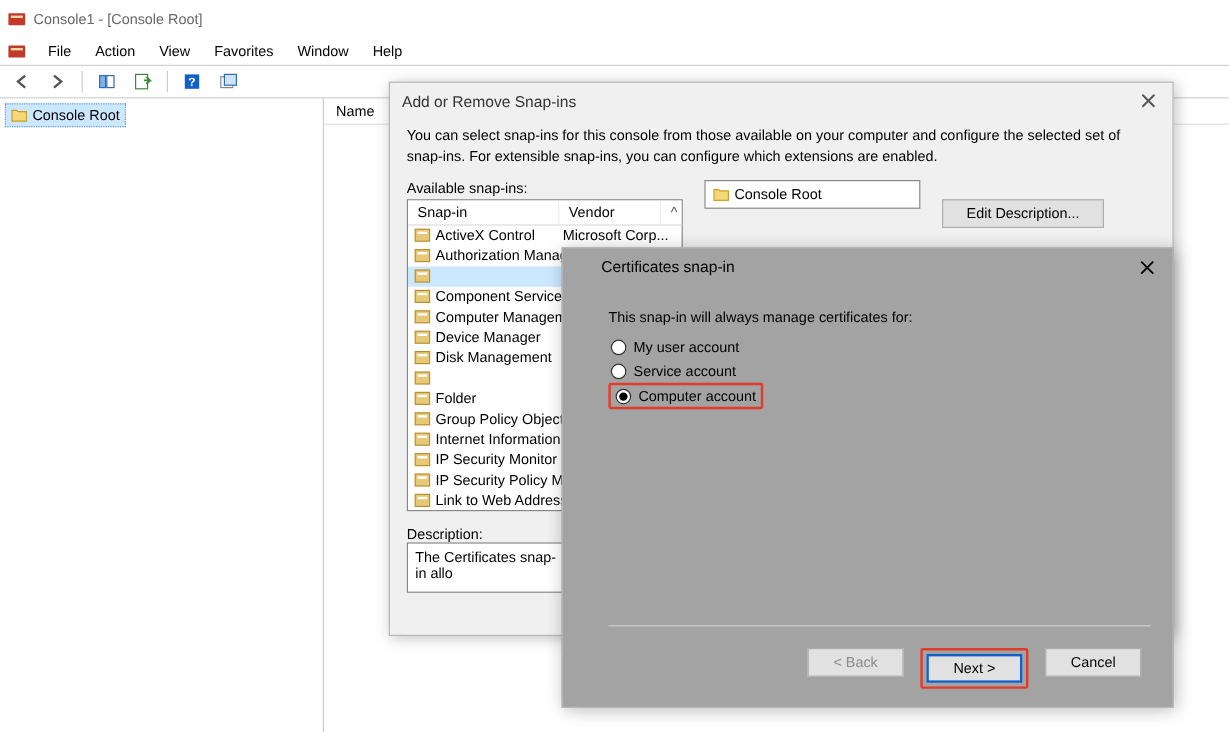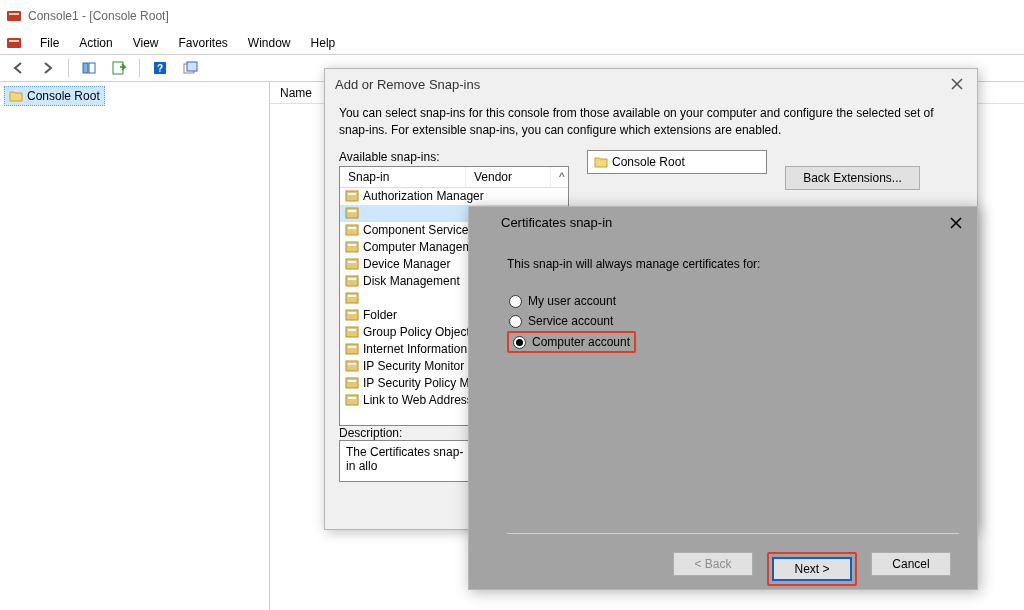--- a/index.html
+++ b/index.html
@@ -138,21 +138,21 @@
     height:24px; width:180px;
     display:flex; align-items:center; gap:4px;
     padding:0 6px;
   }
   .edit-ext-btn {
     border:1px solid #adadad;
     background:#e1e1e1;
     padding: 4px 12px;
     width:135px; text-align:center;
   }
-  .desc-label { }
+  .desc-label { margin-top:12px; }
   .desc-box {
     border:1px solid #888; background:#fff;
     height:42px; width:138px;
     padding:4px 6px;
     overflow:hidden;
   }
 
   
   .dialog2 {
     position: absolute;
@@ -170,21 +170,21 @@
     font-size:13px;
   }
   .dlg2-close {
     position:absolute; right:8px; top:6px;
     width:26px; height:20px;
     display:flex; align-items:center; justify-content:center;
     font-size:15px;
     font-weight: bold;
   }
   .dlg2-body { padding: 20px 18px 10px 18px; }
-  .dlg2-prompt { margin-bottom: 20px; }
+  .dlg2-prompt { margin-bottom: 8px; }
   .radio-row {
     display:flex; align-items:center; gap:6px;
     padding: 3px 2px;
     width: fit-content;
   }
   .radio {
     width:13px; height:13px; border:1px solid #333; border-radius:50%;
     display:inline-flex; align-items:center; justify-content:center;
     background:#fff;
   }
@@ -313,20 +313,30 @@
             <div class="scrollhead">^</div>
           </div>
           <div class="snapin-list" id="snapin-list">
               <div class="snapin-row">
                 <span class="ic">
                   <svg width="14" height="14">
                     <rect x="1" y="2" width="12" height="10" fill="#e7c876" stroke="#b98f2e"></rect>
                     <rect x="3" y="4" width="8" height="2" fill="#fff"></rect>
                   </svg>
                 </span>
+                <span style="flex: 1 1 0%;">ActiveX Control</span>
+                <span style="width: 95px;">Microsoft Corp...</span>
+              </div>
+              <div class="snapin-row">
+                <span class="ic">
+                  <svg width="14" height="14">
+                    <rect x="1" y="2" width="12" height="10" fill="#e7c876" stroke="#b98f2e"></rect>
+                    <rect x="3" y="4" width="8" height="2" fill="#fff"></rect>
+                  </svg>
+                </span>
                 <span style="flex: 1 1 0%;">Authorization Manager</span>
               </div>
               <div class="snapin-row selected">
                 <span class="ic">
                   <svg width="14" height="14">
                     <rect x="1" y="2" width="12" height="10" fill="#e7c876" stroke="#b98f2e"></rect>
                     <rect x="3" y="4" width="8" height="2" fill="#fff"></rect>
                   </svg>
                 </span>
               </div>
@@ -444,21 +454,21 @@
               <span class="folder-ic">
                 <svg width="14" height="12">
                     <path d="M1 2h4l1 1h7v8H1z" fill="#f6d67a" stroke="#c9a227"></path>
                   </svg>
               </span>
               <span>Console Root</span>
             </div>
           </div>
           <div style="padding-top:16px;">
             <div class="edit-ext-btn">
-              <span>Back Extensions...</span>
+              <span>Edit Description...</span>
             </div>
           </div>
         </div>
       </div>
     </div>
   </div>
 </div>
 
 <div class="dialog2">
   <div class="dlg2-title">

